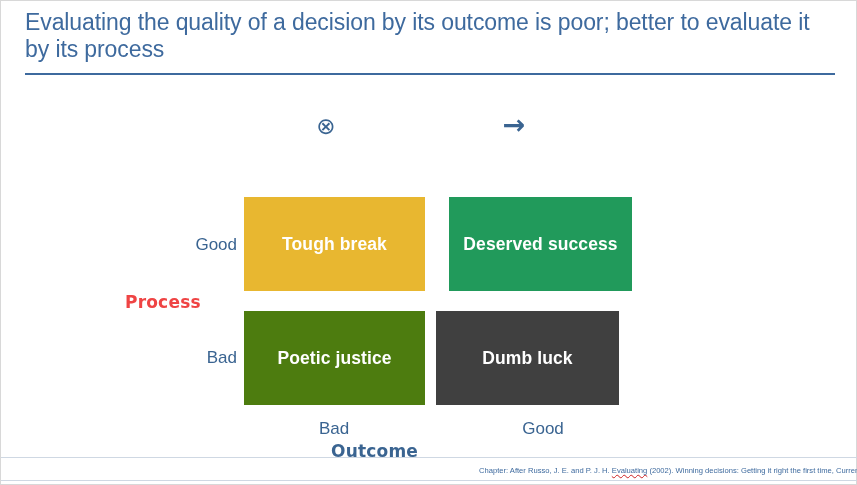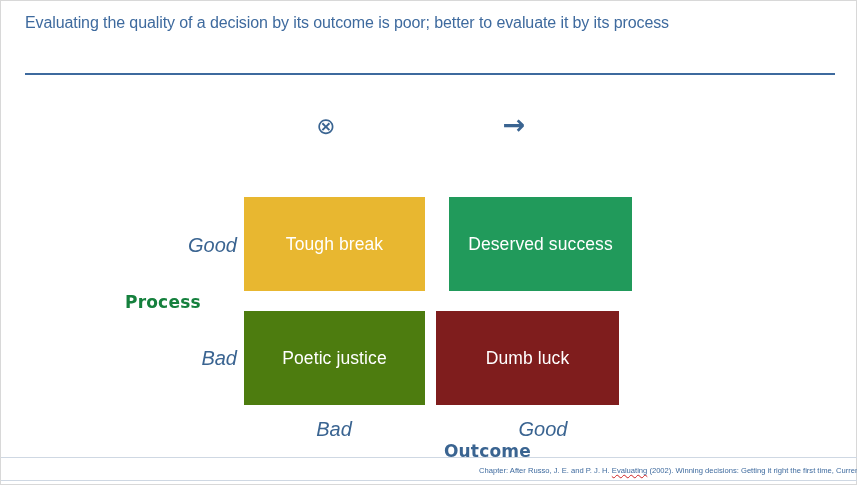--- a/index.html
+++ b/index.html
@@ -17,21 +17,21 @@
     border:1px solid #d8d8d8;
   }
 
   
   #title-block{
     position:absolute;
     left:24px; top:8px; width:810px;
   }
   #slide-title{
     color:#3E6A9E;
-    font-size:16px;
+    font-size:23px;
     line-height:27px;
     font-weight:400;
     letter-spacing:-0.1px;
   }
   #title-rule{
     position:absolute;
     left:24px; top:72px;
     width:810px; height:2px;
     background:#3E6A9E;
   }
@@ -78,35 +78,34 @@
   
   #matrix{ position:absolute; left:0; top:0; width:857px; height:485px; }
 
   .cell{
     position:absolute;
     display:flex;
     align-items:center;
     justify-content:center;
     color:#ffffff;
     font-size:17.5px;
-    font-weight:400;
+    font-weight:700;
     letter-spacing:0.1px;
   }
   #cell-tough-break     { left:243px; top:196px; width:181px; height:94px; }
   #cell-deserved-success{ left:448px; top:196px; width:183px; height:94px; }
   #cell-poetic-justice  { left:243px; top:310px; width:181px; height:94px; }
   #cell-dumb-luck       { left:435px; top:310px; width:183px; height:94px; }
 
   
   .tick{
     position:absolute;
     color:#3A6491;
-    font-size:20px;
+    font-size:17px;
     line-height:20px;
-    font-style:italic;
   }
   #tick-good-row{ left:152px; top:234px; width:84px; text-align:right; }
   #tick-bad-row { left:152px; top:347px; width:84px; text-align:right; }
   #tick-bad-col { left:283px; top:418px; width:100px; text-align:center; }
   #tick-good-col{ left:492px; top:418px; width:100px; text-align:center; }
 
   .axis-title{
     position:absolute;
     color:#3A6491;
     font-size:17px;
@@ -167,30 +166,30 @@
   <div class="eq-op" id="eq-arrow" style="color: rgb(58, 100, 145);">→</div>
 
   <div id="matrix">
 
     <div class="cell" id="cell-tough-break" style="background-color: rgb(232, 183, 48); color: rgb(255, 255, 255);">Tough break</div>
 
     <div class="cell" id="cell-deserved-success" style="background-color: rgb(33, 154, 91); color: rgb(255, 255, 255);">Deserved success</div>
 
     <div class="cell" id="cell-poetic-justice" style="background-color: #4d7c0f; color: rgb(255, 255, 255);">Poetic justice</div>
 
-    <div class="cell" id="cell-dumb-luck" style="background-color: #7f1d1d; color: rgb(255, 255, 255);">Dumb luck</div>
+    <div class="cell" id="cell-dumb-luck" style="background-color: #404040; color: rgb(255, 255, 255);">Dumb luck</div>
 
     <div class="tick" id="tick-good-row" style="color: rgb(58, 100, 145);">Good</div>
     <div class="tick" id="tick-bad-row" style="color: rgb(58, 100, 145);">Bad</div>
 
     <div class="tick" id="tick-bad-col" style="color: rgb(58, 100, 145);">Bad</div>
     <div class="tick" id="tick-good-col" style="color: rgb(58, 100, 145);">Good</div>
 
-    <div class="axis-title" id="axis-process" style="color: #15803d;">Process</div>
-    <div class="axis-title" id="axis-outcome" style="color: rgb(58, 100, 145); text-align: right;">Outcome</div>
+    <div class="axis-title" id="axis-process" style="color: #ef4444;">Process</div>
+    <div class="axis-title" id="axis-outcome" style="color: rgb(58, 100, 145);">Outcome</div>
   </div>
 
   <div id="footer-rule"></div>
 
 
   <div id="footer-source">
     <span>Chapter: After Russo, J. E. and P. J. H. </span><span class="spell-error">Evaluating</span><span> (2002). Winning decisions: Getting it right the first time, Currency. Chapter 1</span>
   </div>
 
   <div id="footer-bottom-rule"></div>

